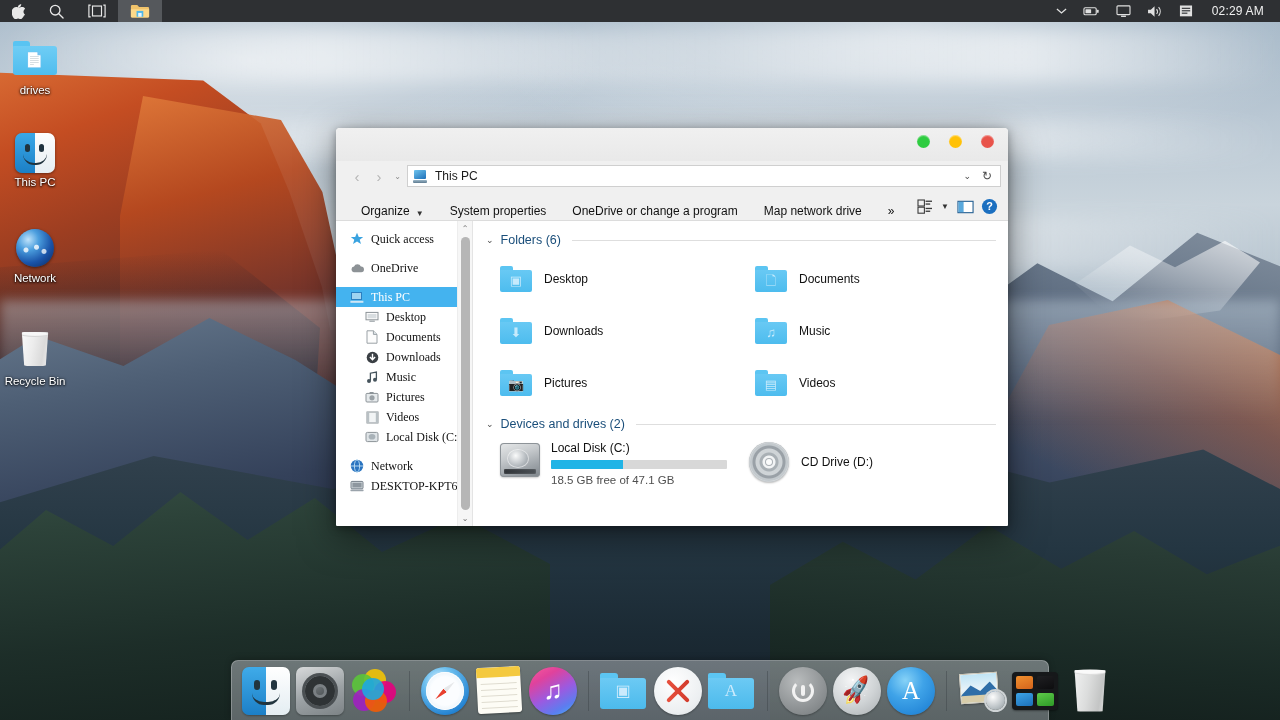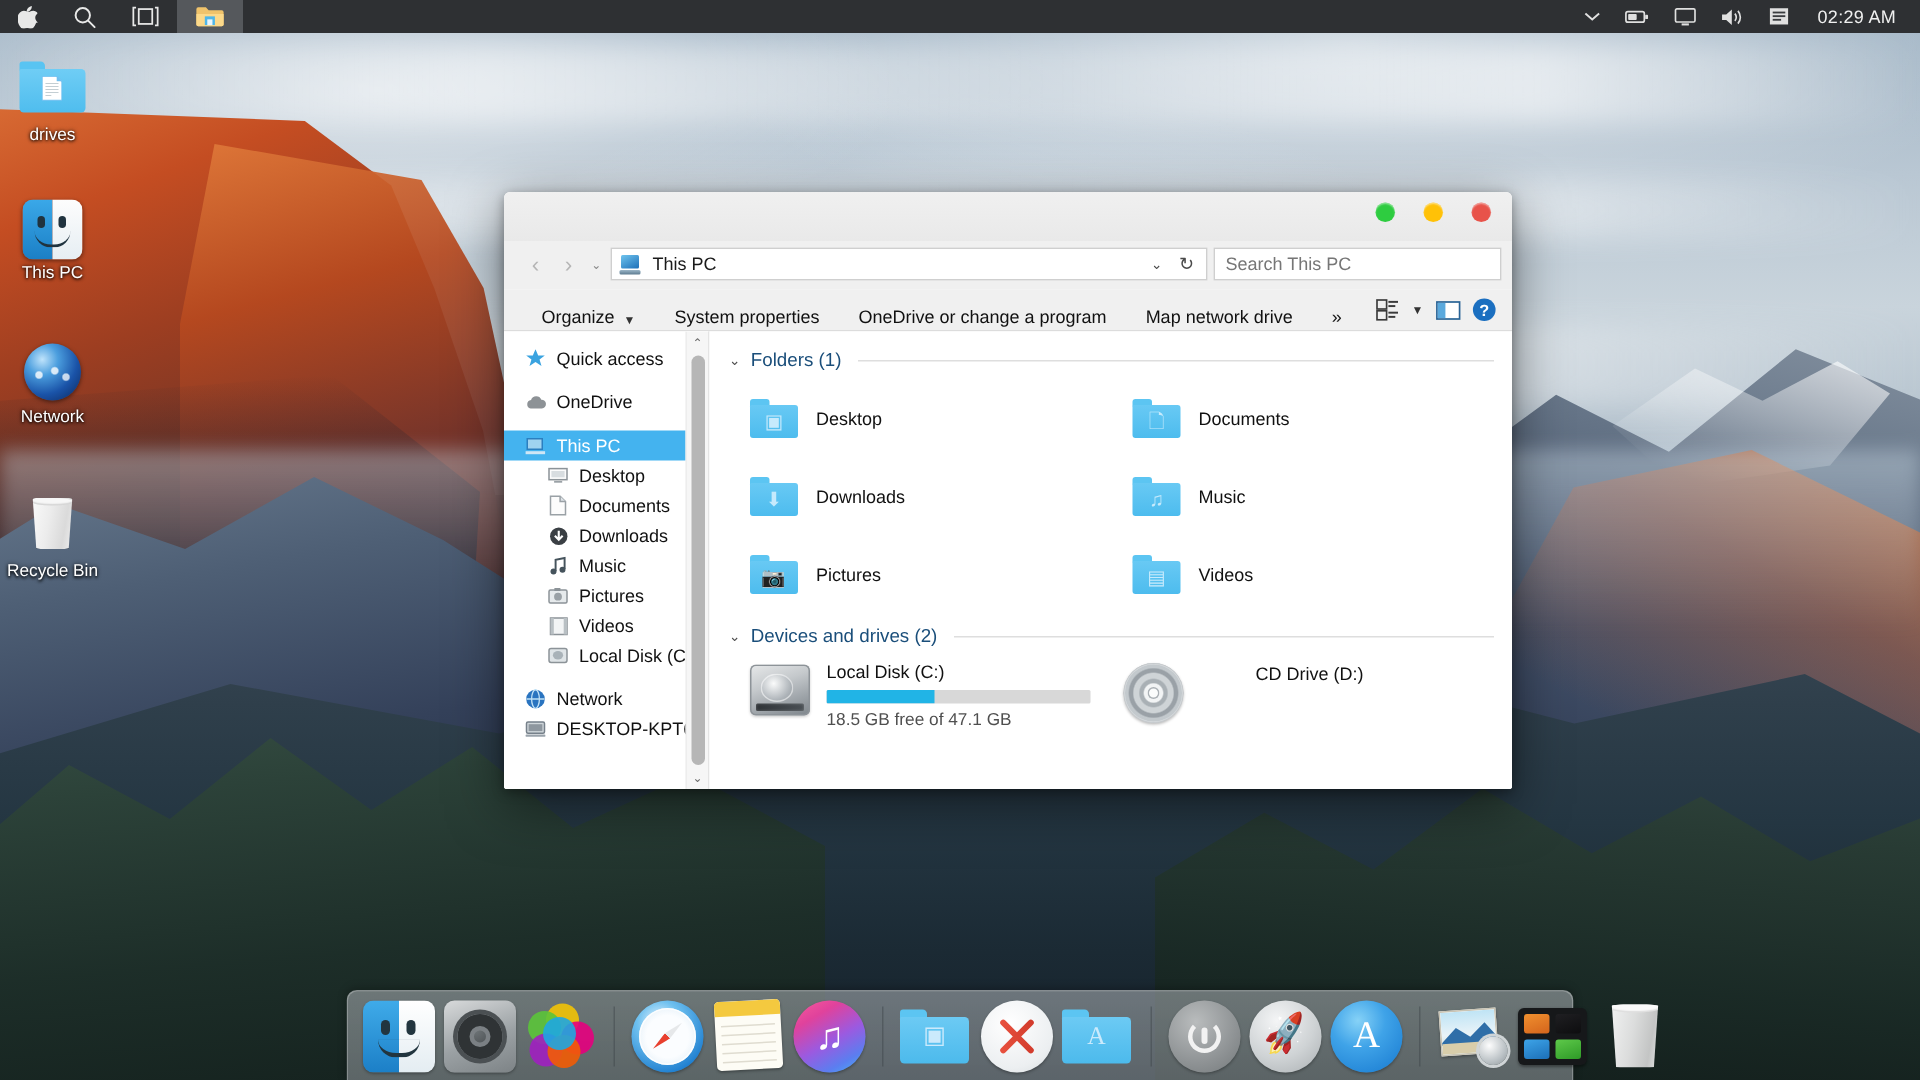--- a/index.html
+++ b/index.html
@@ -214,21 +214,21 @@
   .tb-right { margin-left:auto; display:flex; align-items:center; gap:2px; padding-right:2px; }
   .tb-ico { width:22px; height:22px; display:flex; align-items:center; justify-content:center; }
 
   .body-row { flex:1; display:flex; min-height:0; background:#fff; }
 
   
   .sidebar {
     width:136px; flex:0 0 136px; background:#fff; position:relative;
     padding-top:8px; overflow:hidden; font-size:12px; color:#111;
   }
-  .sb-item { height:20px; display:flex; align-items:center; padding-left:13px; white-space:nowrap; }
+  .sb-item { height:20px; display:flex; align-items:center; padding-left:13px; white-space:nowrap;font-family:Liberation Serif, serif; }
   .sb-item.child { padding-left:28px; }
   .sb-item.sel { background:#44b3ef; color:#fff; }
   .sb-ico { width:16px; height:16px; margin-right:6px; flex:0 0 16px;
       display:flex; align-items:center; justify-content:center; font-size:12px; }
   .sb-gap { height:9px; }
 
   .sb-scroll {
     position:absolute; right:0; top:0; width:15px; height:100%;
     background:#f6f6f6; border-left:1px solid #ededed;
     display:flex; flex-direction:column; align-items:center;
@@ -270,21 +270,21 @@
       box-shadow:inset 0 0 0 1px rgba(255,255,255,.55); }
   .hdd::after { content:""; position:absolute; left:4px; bottom:3px; width:32px; height:5px;
       border-radius:1px; background:linear-gradient(90deg,#2f3337,#4a5055);
       box-shadow:inset 0 0 2px rgba(255,255,255,.25); }
   .drive-info { margin-left:11px; padding-top:2px; }
   .drive-name { font-size:12px; color:#111; }
   .bar-track { width:176px; height:9px; background:#d8d8d8; margin-top:5px; border-radius:1px; overflow:hidden; }
   .bar-fill { height:9px; background:#21b4e6; }
   .drive-sub { font-size:11.5px; color:#4f4f4f; margin-top:5px; }
 
-  .cd-row { display:flex; align-items:flex-start;gap:36px; }
+  .cd-row { display:flex; align-items:center; }
   .cd {
     width:40px; height:40px; flex:0 0 40px; border-radius:50%; position:relative;
     background:
       radial-gradient(circle at 50% 50%, #f2f4f5 0 6px, #a9b0b5 7px 9px, #cfd4d7 10px 13px, #9aa1a7 14px 16px, #c3c9cd 17px 19px, #8e969c 20px);
     box-shadow:0 1px 2px rgba(0,0,0,.28), inset 0 0 0 1px rgba(255,255,255,.4);
   }
   .cd::after { content:""; position:absolute; left:50%; top:50%; width:8px; height:8px; margin:-4px 0 0 -4px;
       border-radius:50%; background:#fbfcfc; box-shadow:inset 0 0 0 1px #aab0b5; }
   .cd-label { font-size:12px; color:#111; margin-left:12px; }
 
@@ -555,21 +555,20 @@
     <div class="nav-drop">⌄</div>
     <div class="addressbar">
       <div class="ab-icon">
         <div class="mon"></div>
           <div class="base"></div>
       </div>
       <div class="ab-text">This PC</div>
       <div class="ab-chevron">⌄</div>
       <div class="ab-refresh">↻</div>
     </div>
-    <div class="searchbox">Search This PC</div>
   </div>
 
   <div class="toolbar">
     <div class="tb-item">
       <span>Organize</span>
       <span class="tb-caret">▼</span>
     </div>
     <div class="tb-item">System properties</div>
     <div class="tb-item">OneDrive or change a program</div>
     <div class="tb-item">Map network drive</div>
@@ -742,21 +741,21 @@
         <div class="sb-arrow">⌄</div>
       </div>
     </div>
 
     <div class="divider-v"></div>
 
     <div class="content">
 
       <div class="group-head">
         <span class="grp-caret">⌄</span>
-        <span class="grp-title">Folders (1)</span>
+        <span class="grp-title">Folders (6)</span>
         <span class="grp-rule"></span>
       </div>
 
       <div class="grid">
         <div class="cell">
           <div class="folder-big">
             <div class="tab"></div>
               <div class="body"></div>
               <div class="g">▣</div>
           </div>

